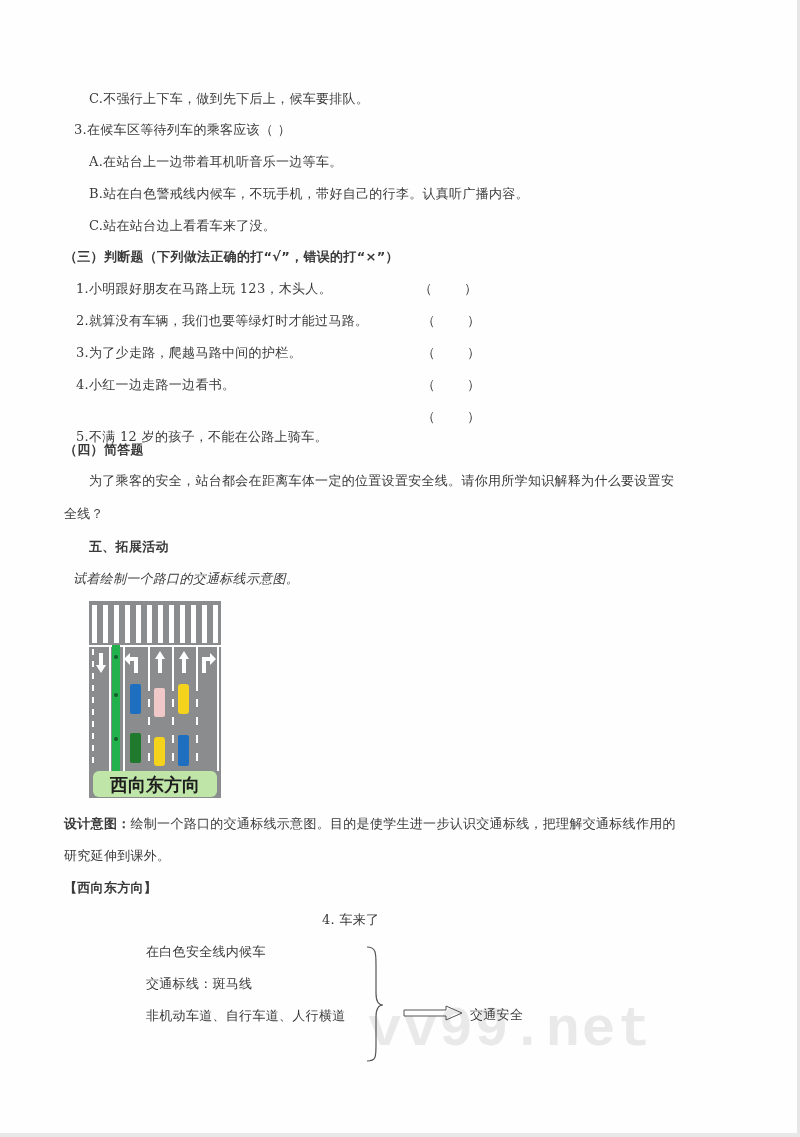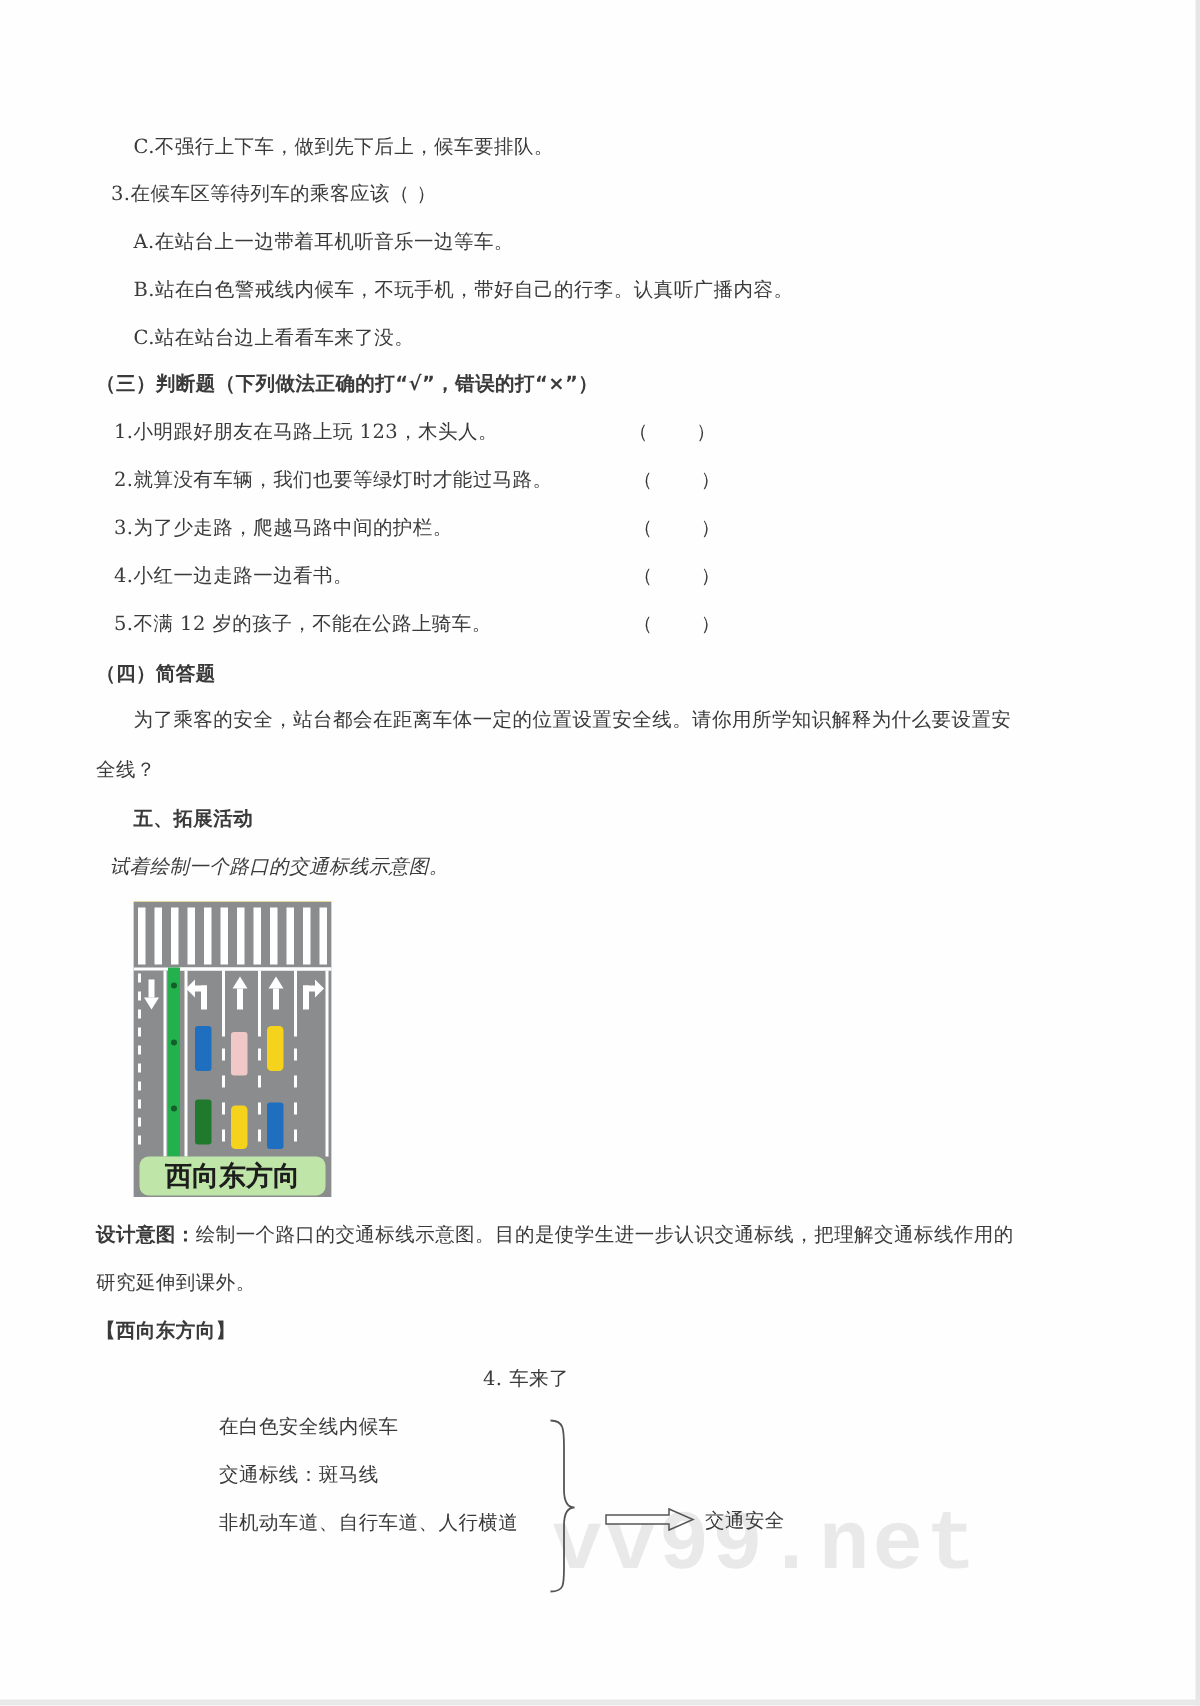--- a/index.html
+++ b/index.html
@@ -7,21 +7,21 @@
     width: 800px; height: 1137px; position: relative; overflow: hidden;
     background: #fefefe;
     font-family: "DejaVu Serif", "Liberation Serif", serif;
     color: #3a3a3a;
   }
   .page-edge { position: absolute; right: 0; top: 0; width: 3px; height: 1137px; background: #e6e6e6; }
   .bottom-band { position: absolute; left: 0; top: 1133px; width: 800px; height: 4px; background: #e8e8e8; }
   .line { position: absolute; font-size: 13px; line-height: 18px; white-space: nowrap; letter-spacing: 0.3px; }
   .bold { font-weight: bold; font-family: "DejaVu Sans", "Liberation Sans", sans-serif; }
   .paren { position: absolute; font-size: 13px; line-height: 18px; letter-spacing: 14px; }
-  .diagram { position: absolute; left: 89px; top: 601px; width: 132px; height: 197px; background: #fde047; }
+  .diagram { position: absolute; left: 89px; top: 601px; width: 132px; height: 197px; background: #737373; }
   .brace-svg { position: absolute; left: 362px; top: 945px; }
   .arrow-svg { position: absolute; left: 402px; top: 1005px; }
   .watermark {
     position: absolute; left: 368px; top: 988px; font-size: 56px; font-weight: bold;
     font-family: Liberation Mono, monospace; color: #e9e9e9; letter-spacing: 2px;
     line-height: 84px; z-index: 0;
   }
   .front { z-index: 1; }
 </style>
 </head>
@@ -37,21 +37,21 @@
 
 <div class="line bold" style="left:64px;top:248px;">（三）判断题（下列做法正确的打“√”，错误的打“×”）</div>
 <div class="line" style="left:76px;top:280px;">1.小明跟好朋友在马路上玩 123，木头人。</div>
 <div class="paren" style="left:419px;top:280px;">（  ）</div>
 <div class="line" style="left:76px;top:312px;">2.就算没有车辆，我们也要等绿灯时才能过马路。</div>
 <div class="paren" style="left:422px;top:312px;">（  ）</div>
 <div class="line" style="left:76px;top:344px;">3.为了少走路，爬越马路中间的护栏。</div>
 <div class="paren" style="left:422px;top:344px;">（  ）</div>
 <div class="line" style="left:76px;top:376px;">4.小红一边走路一边看书。</div>
 <div class="paren" style="left:422px;top:376px;">（  ）</div>
-<div class="line" style="left:76px;top:408px;text-align:right;">5.不满 12 岁的孩子，不能在公路上骑车。</div>
+<div class="line" style="left:76px;top:428px;text-align:right;">5.不满 12 岁的孩子，不能在公路上骑车。</div>
 <div class="paren" style="left:422px;top:408px;">（  ）</div>
 
 <div class="line bold" style="left:64px;top:441px;">（四）简答题</div>
 <div class="line" style="left:89px;top:472px;">为了乘客的安全，站台都会在距离车体一定的位置设置安全线。请你用所学知识解释为什么要设置安</div>
 <div class="line" style="left:64px;top:505px;">全线？</div>
 
 <div class="line bold" style="left:89px;top:538px;">五、拓展活动</div>
 <div class="line" style="left:73px;top:570px;font-style:italic;">试着绘制一个路口的交通标线示意图。</div>
 
 <div class="diagram">

